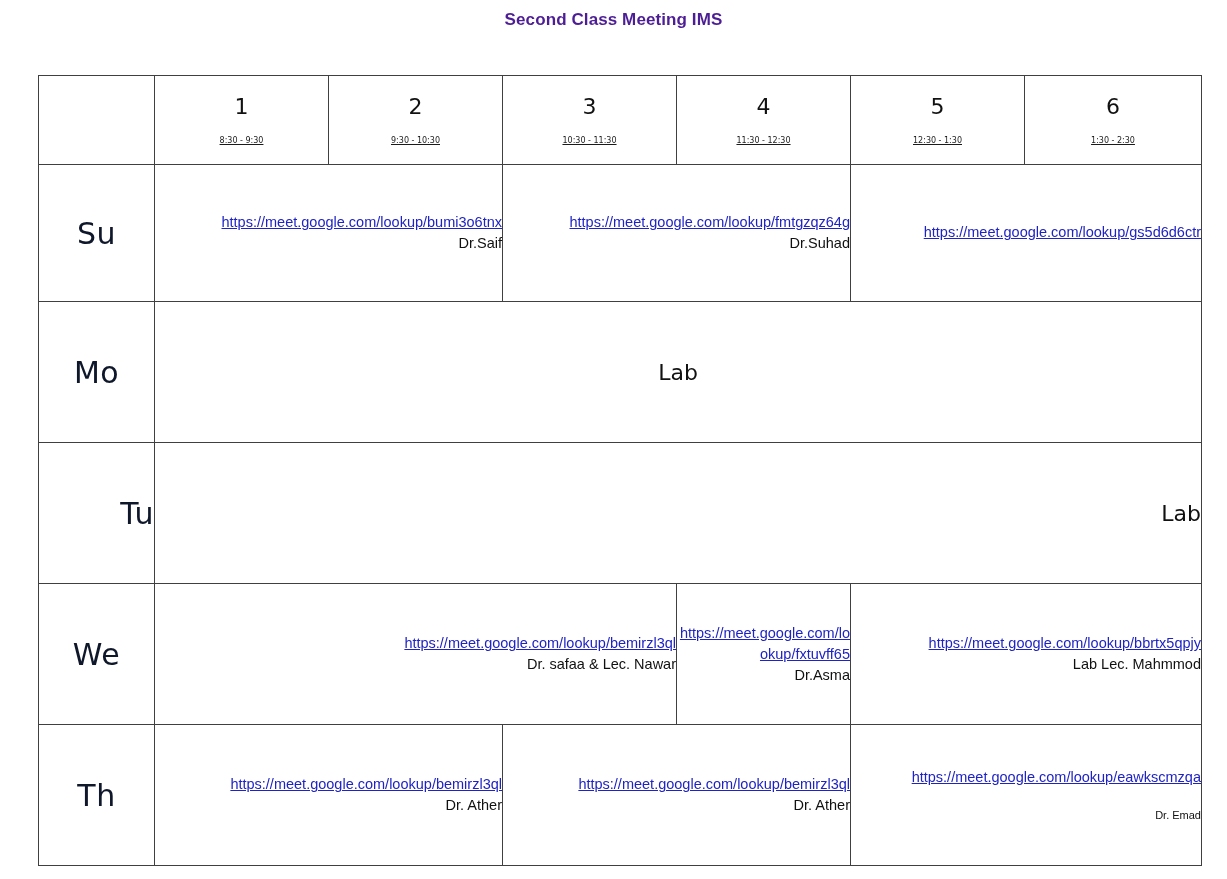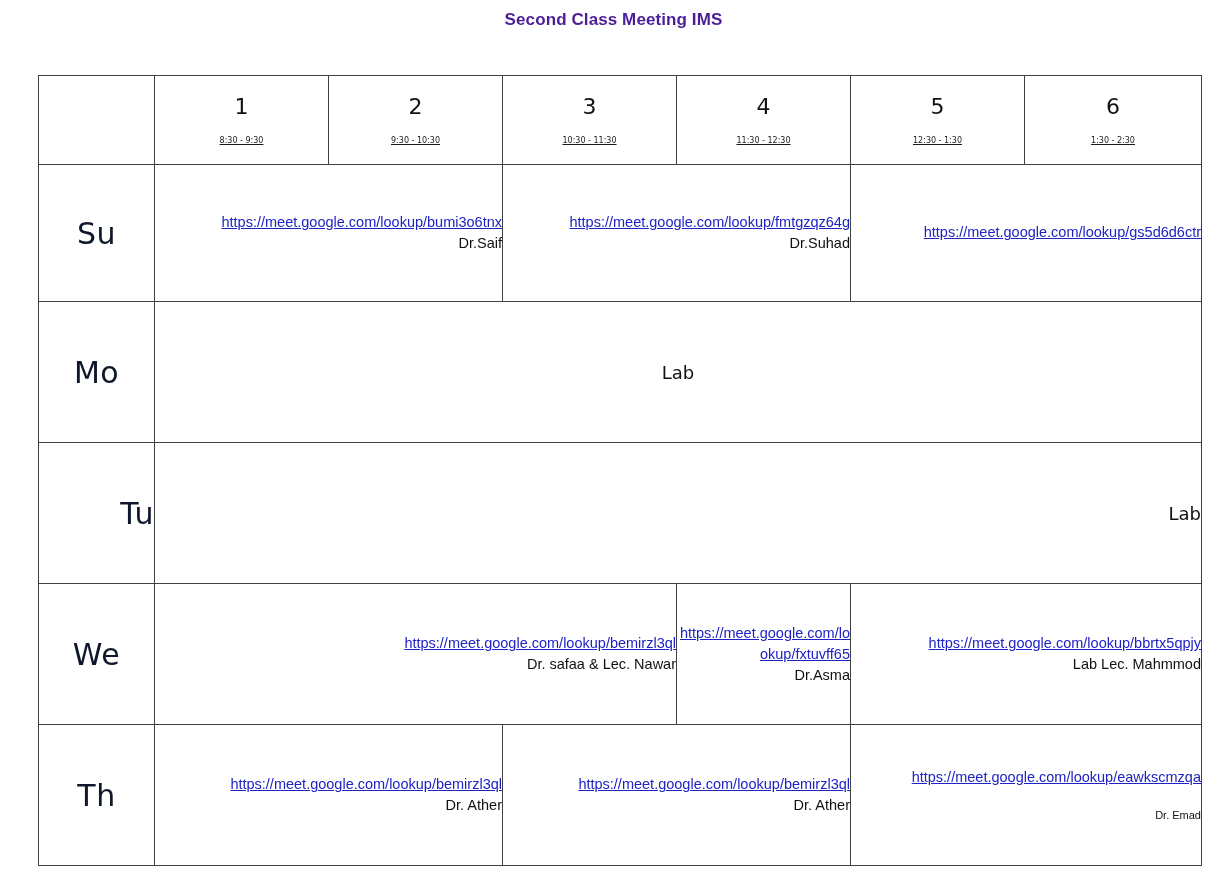--- a/index.html
+++ b/index.html
@@ -111,21 +111,21 @@
   .instructor.tight { }
   .instructor.small { font-size: 11px; margin-top: 20px; }
 
   .lab-cell {
     text-align: center;
     vertical-align: top;
     padding-top: 28px;
   }
   .lab-text {
     font-family: "DejaVu Sans", sans-serif;
-    font-size: 18px;
+    font-size: 22px;
     color: #111111;
   }
 
   
   .row-su td { height: 136px; }
   .row-mo td { height: 140px; }
   .row-tu td { height: 140px; text-align: right; }
   .row-we td { height: 140px; }
   .row-th td { height: 140px; }
 </style>

